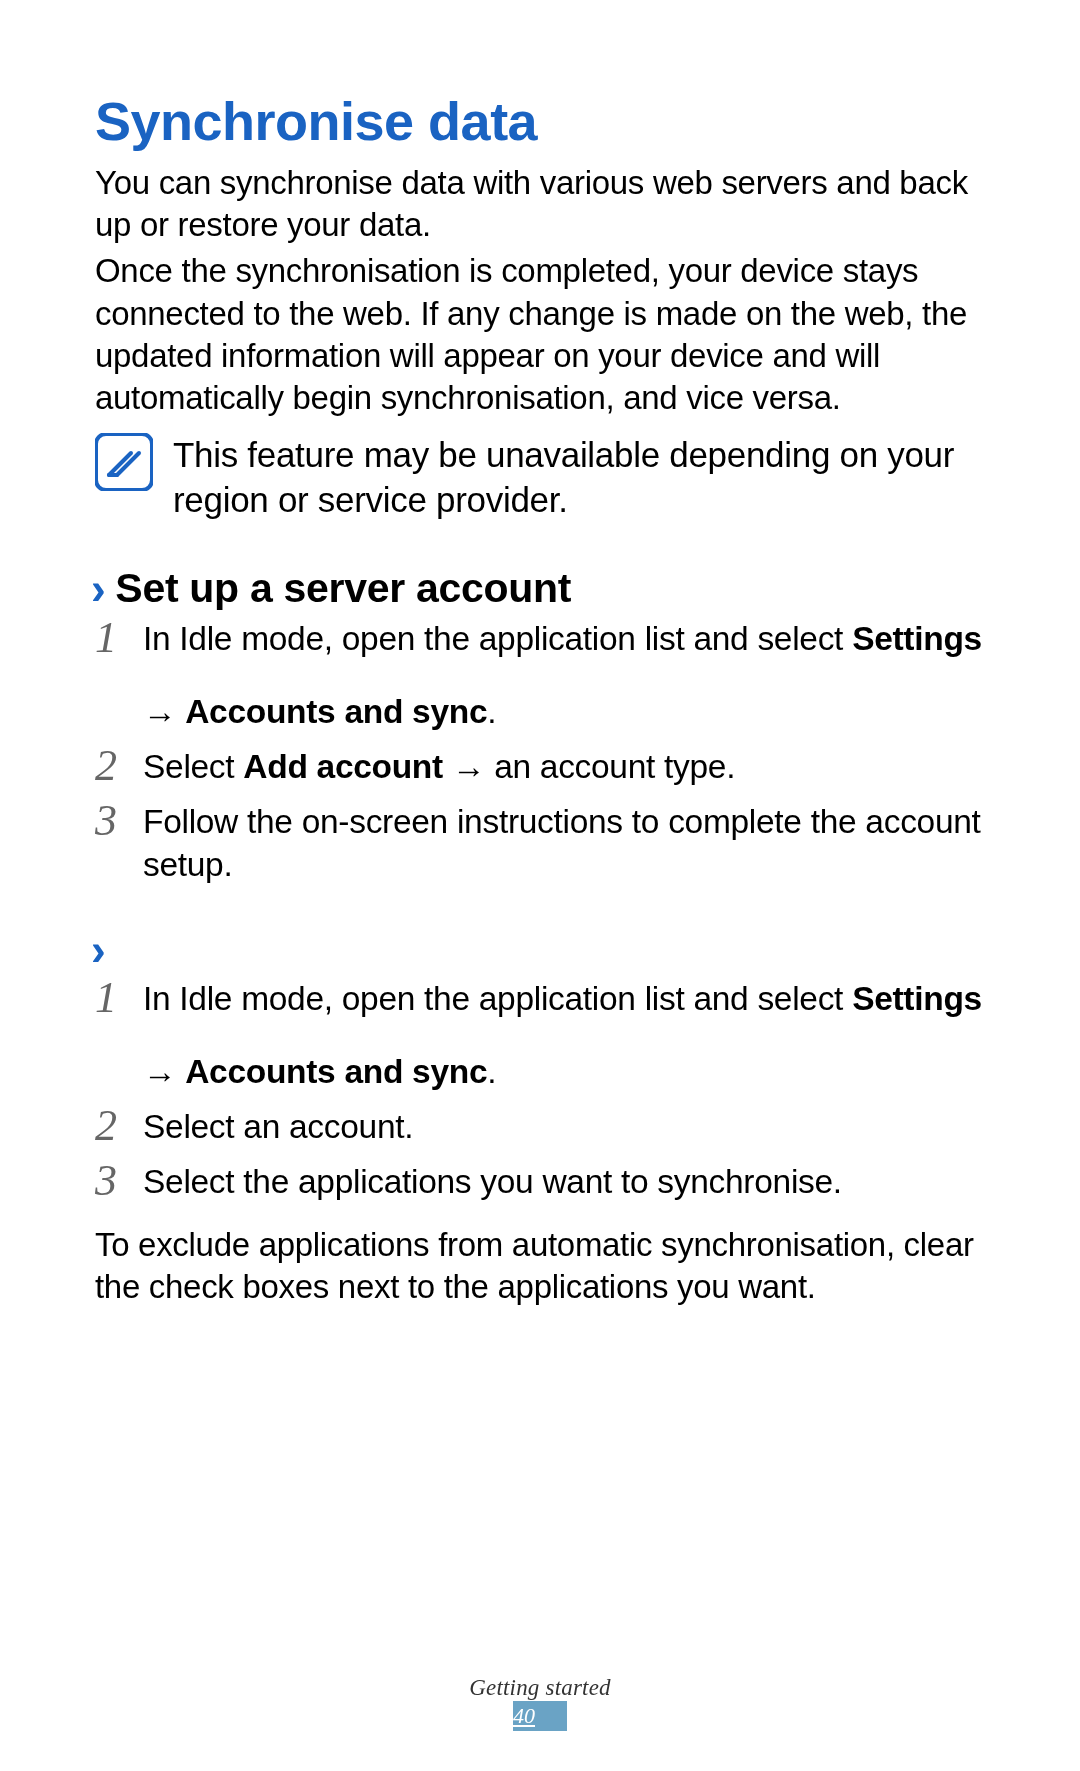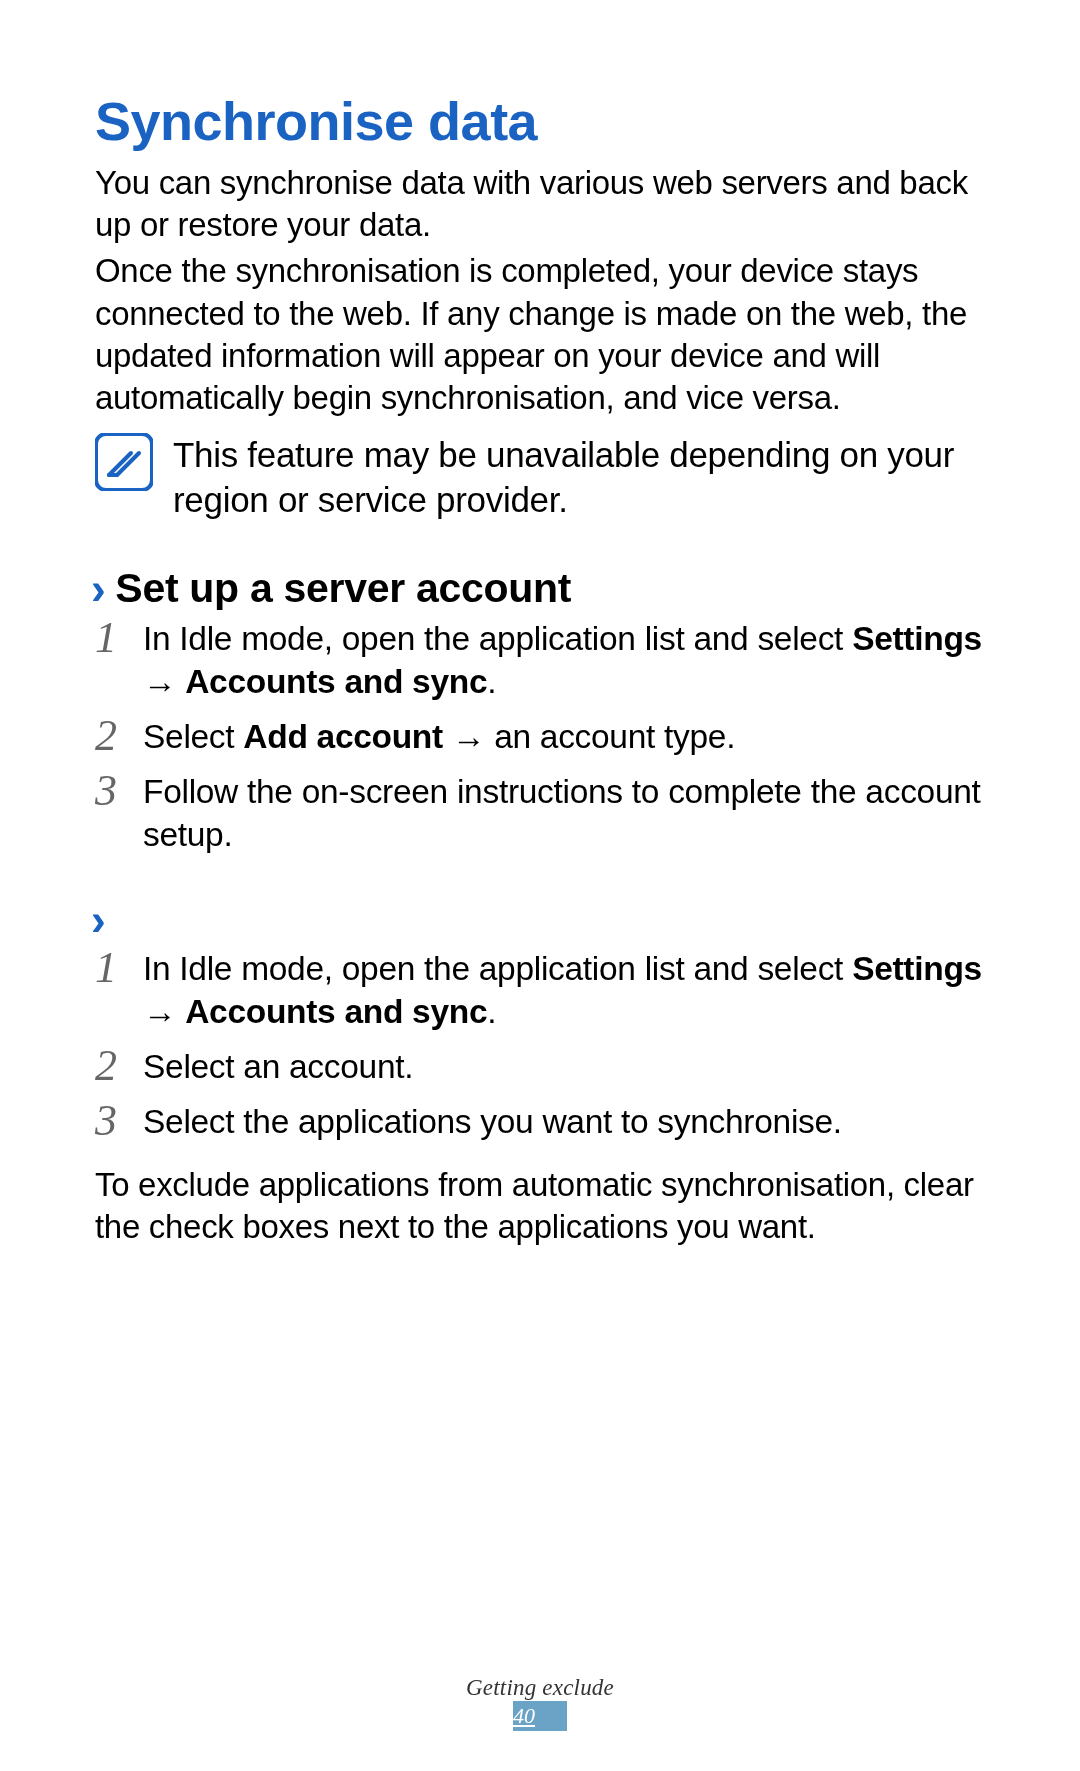--- a/index.html
+++ b/index.html
@@ -82,21 +82,21 @@
     content: counter(stepn);
     position: absolute;
     left: 0;
     top: -8px;
     font-family: Georgia, "Times New Roman", serif;
     font-style: italic;
     font-size: 44px;
     color: #666;
     font-weight: 400;
   }
-  .b { font-weight: 700; }
+  .b { font-weight: 700; margin-top: 30px; }
   .arrow {
     display: inline-block;
     font-family: Arial, sans-serif;
   }
   .footer {
     position: absolute;
     bottom: 40px;
     left: 0;
     right: 0;
     text-align: center;
@@ -177,17 +177,17 @@
       <span class="b arrow">→</span>
       <span class="b">Accounts and sync</span><span>.</span>
     </li>
     <li>Select an account.</li>
     <li>Select the applications you want to synchronise.</li>
   </ol>
 
   <p class="body" style="margin-top:20px">To exclude applications from automatic synchronisation, clear the check boxes next to the applications you want.</p>
 
   <div class="footer">
-    <div class="footer-label">Getting exclude</div>
+    <div class="footer-label">Getting started</div>
     <div class="footer-badge">40</div>
   </div>
 
 </div>
 
 </body></html>

